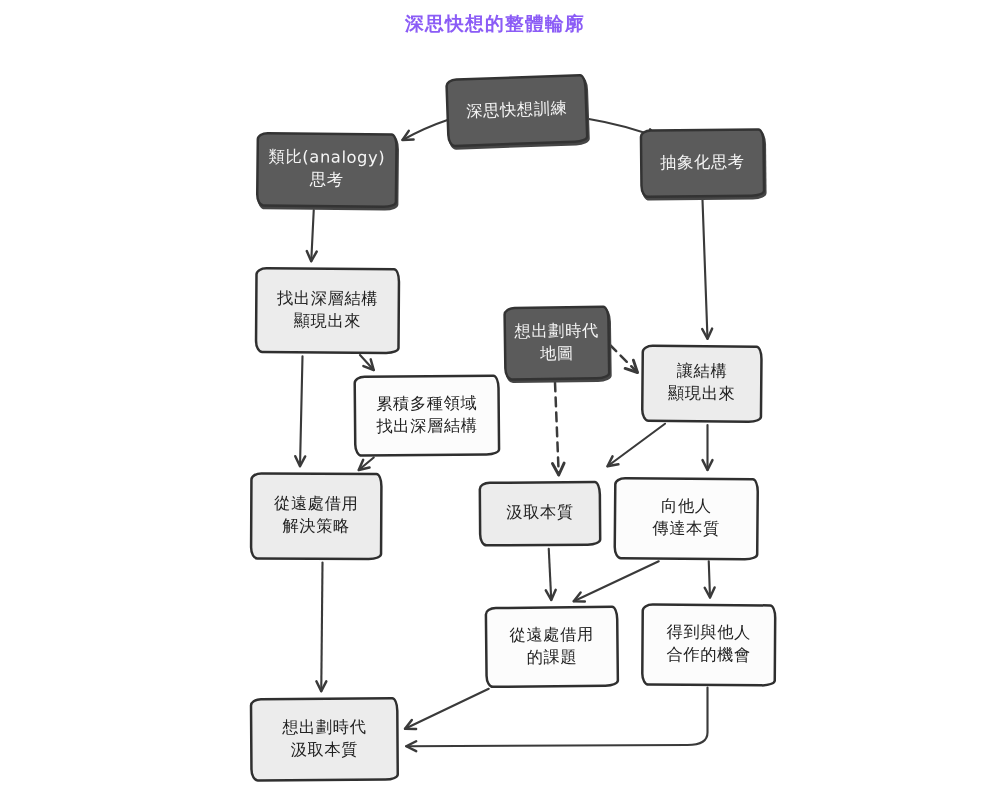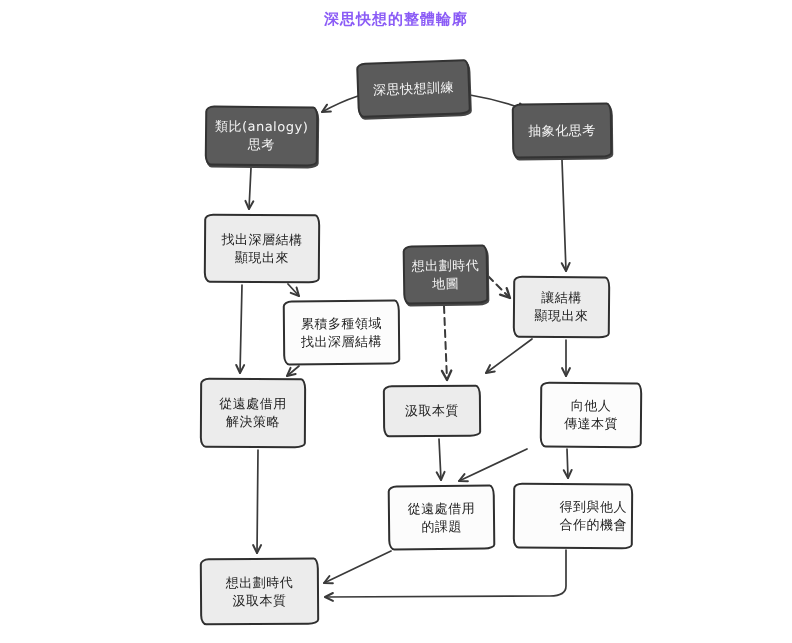--- a/index.html
+++ b/index.html
@@ -120,31 +120,31 @@
 
   <div class="node shaded" style="left:200px; top:378px; width:106px; height:70px; transform:rotate(0.3deg);">
     <span class="label">從遠處借用
 解決策略</span>
   </div>
 
   <div class="node shaded" style="left:383px; top:385px; width:98px; height:52px; transform:rotate(-0.4deg);">
     <span class="label">汲取本質</span>
   </div>
 
-  <div class="node white" style="left:540px; top:382px; width:102px; height:66px; transform:rotate(0.5deg);">
+  <div class="node white" style="left:491px; top:382px; width:116px; height:66px; transform:rotate(0.5deg);">
     <span class="label">向他人
 傳達本質</span>
   </div>
 
   <div class="node white" style="left:388px; top:485px; width:107px; height:65px; transform:rotate(-0.6deg);">
     <span class="label">從遠處借用
 的課題</span>
   </div>
 
-  <div class="node white" style="left:513px; top:483px; width:120px; height:66px; transform:rotate(0.4deg);justify-content:flex-end;">
+  <div class="node white" style="left:513px; top:483px; width:108px; height:66px; transform:rotate(0.4deg);">
     <span class="label">得到與他人
 合作的機會</span>
   </div>
 
   <div class="node shaded" style="left:200px; top:558px; width:119px; height:67px; transform:rotate(-0.4deg);">
     <span class="label">想出劃時代
 汲取本質</span>
   </div>
 
 </div>

